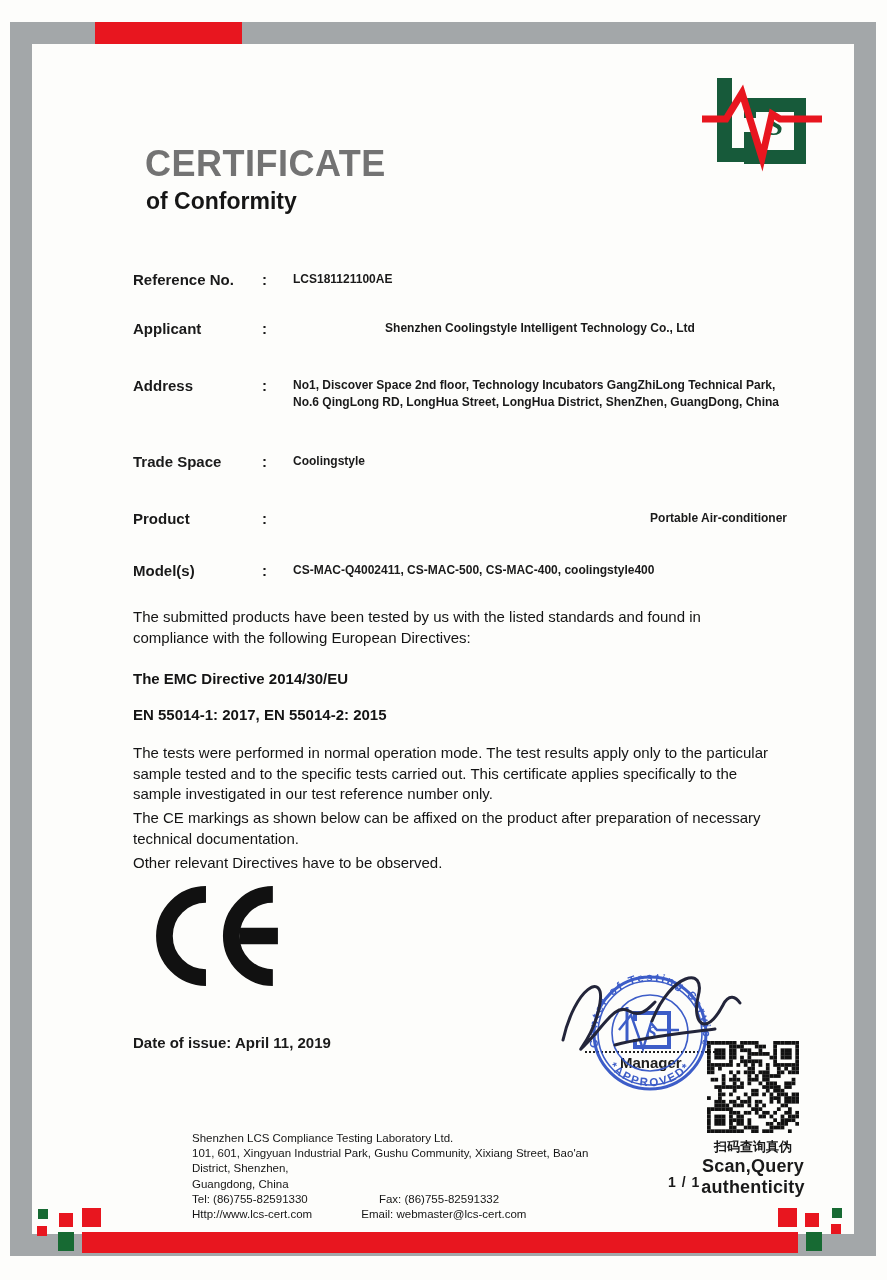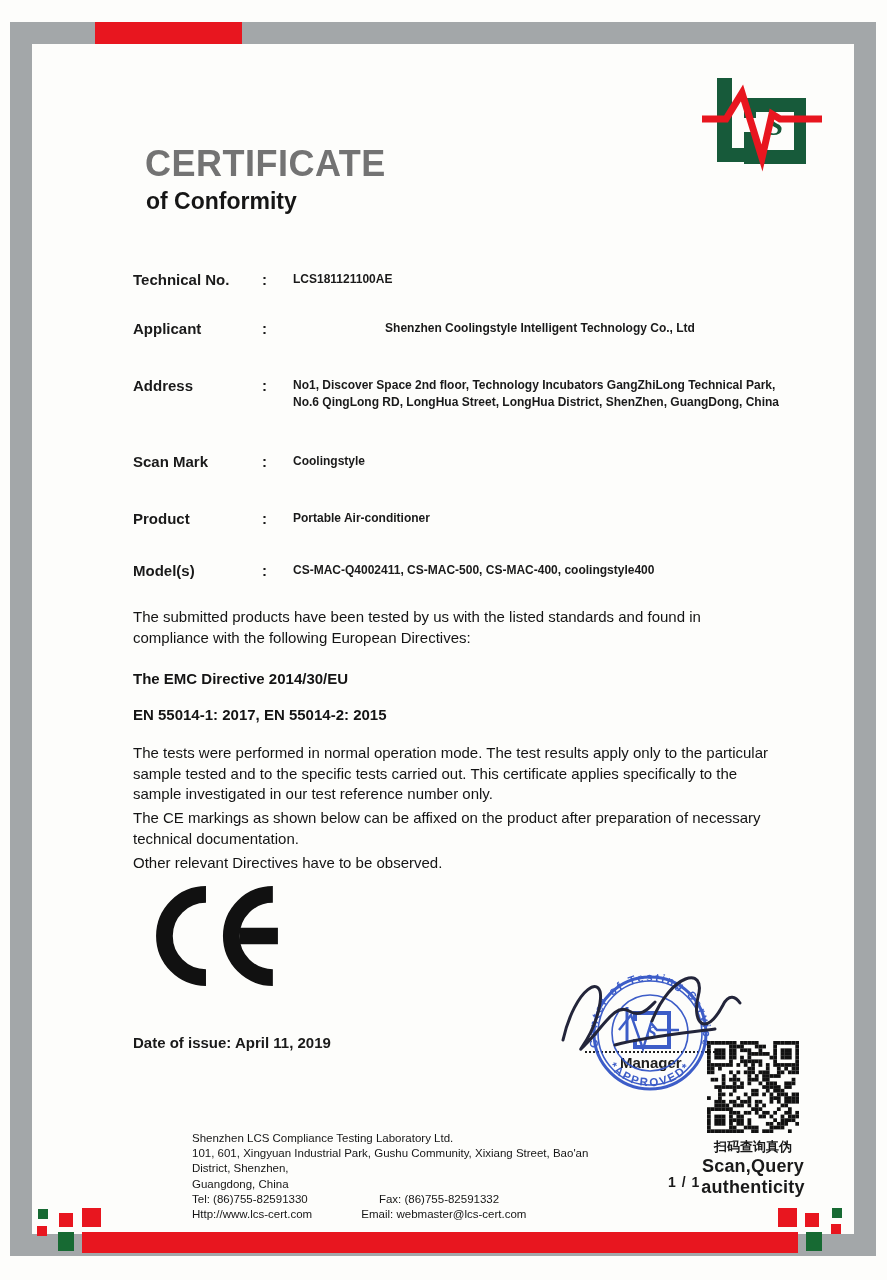--- a/index.html
+++ b/index.html
@@ -82,39 +82,39 @@
     <path d="M44,26 H106 V92 H44 V78 H94 V40 H44 Z" fill="#175a3a"></path>
     <rect x="44" y="26" width="12" height="20" fill="#175a3a"></rect>
     <rect x="44" y="60" width="12" height="32" fill="#175a3a"></rect>
     <text x="75" y="63" font-size="30" font-weight="700" font-style="italic" fill="#175a3a" text-anchor="middle" font-family="Liberation Serif, serif">S</text>
     <polyline points="2,47 26,47 42,21 62,86 72,42 80,47 122,47" fill="none" stroke="#e8161f" stroke-width="7" stroke-linejoin="miter"></polyline>
   </svg>
 
   <div class="abs title" style="left:145px;top:143px;">CERTIFICATE</div>
   <div class="abs subtitle" style="left:146px;top:188px;">of Conformity</div>
 
-  <div class="field-label" style="top:271px;">Technical No.</div>
+  <div class="field-label" style="top:271px;">Reference No.</div>
   <div class="field-colon" style="top:271px;">:</div>
   <div class="field-value" style="top:271px;">LCS181121100AE</div>
 
   <div class="field-label" style="top:320px;">Applicant</div>
   <div class="field-colon" style="top:320px;">:</div>
   <div class="field-value" style="top:320px;text-align:center;">Shenzhen Coolingstyle Intelligent Technology Co., Ltd</div>
 
   <div class="field-label" style="top:377px;">Address</div>
   <div class="field-colon" style="top:377px;">:</div>
   <div class="field-value" style="top:377px;">No1, Discover Space 2nd floor, Technology Incubators GangZhiLong Technical Park, No.6 QingLong RD, LongHua Street, LongHua District, ShenZhen, GuangDong, China</div>
 
-  <div class="field-label" style="top:453px;">Scan Mark</div>
+  <div class="field-label" style="top:453px;">Trade Space</div>
   <div class="field-colon" style="top:453px;">:</div>
   <div class="field-value" style="top:453px;">Coolingstyle</div>
 
   <div class="field-label" style="top:510px;">Product</div>
   <div class="field-colon" style="top:510px;">:</div>
-  <div class="field-value" style="top:510px;">Portable Air-conditioner</div>
+  <div class="field-value" style="top:510px;text-align:right;">Portable Air-conditioner</div>
 
   <div class="field-label" style="top:562px;">Model(s)</div>
   <div class="field-colon" style="top:562px;">:</div>
   <div class="field-value" style="top:562px;">CS-MAC-Q4002411, CS-MAC-500, CS-MAC-400, coolingstyle400</div>
 
   <div class="para" style="top:607px;">The submitted products have been tested by us with the listed standards and found in compliance with the following European Directives:</div>
   <div class="para bold" style="top:669px;">The EMC Directive 2014/30/EU</div>
   <div class="para bold" style="top:705px;">EN 55014-1: 2017, EN 55014-2: 2015</div>
   <div class="para" style="top:743px;">The tests were performed in normal operation mode. The test results apply only to the particular sample tested and to the specific tests carried out. This certificate applies specifically to the sample investigated in our test reference number only.</div>
   <div class="para" style="top:853px;">Other relevant Directives have to be observed.</div>

